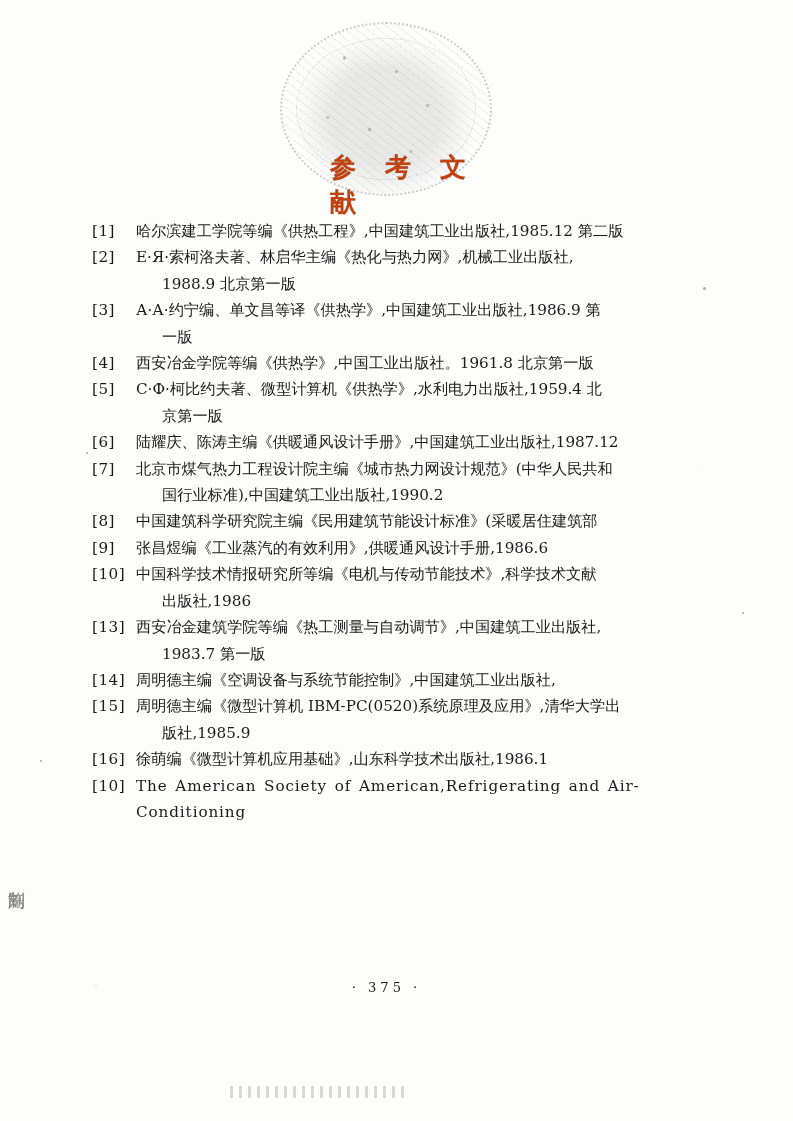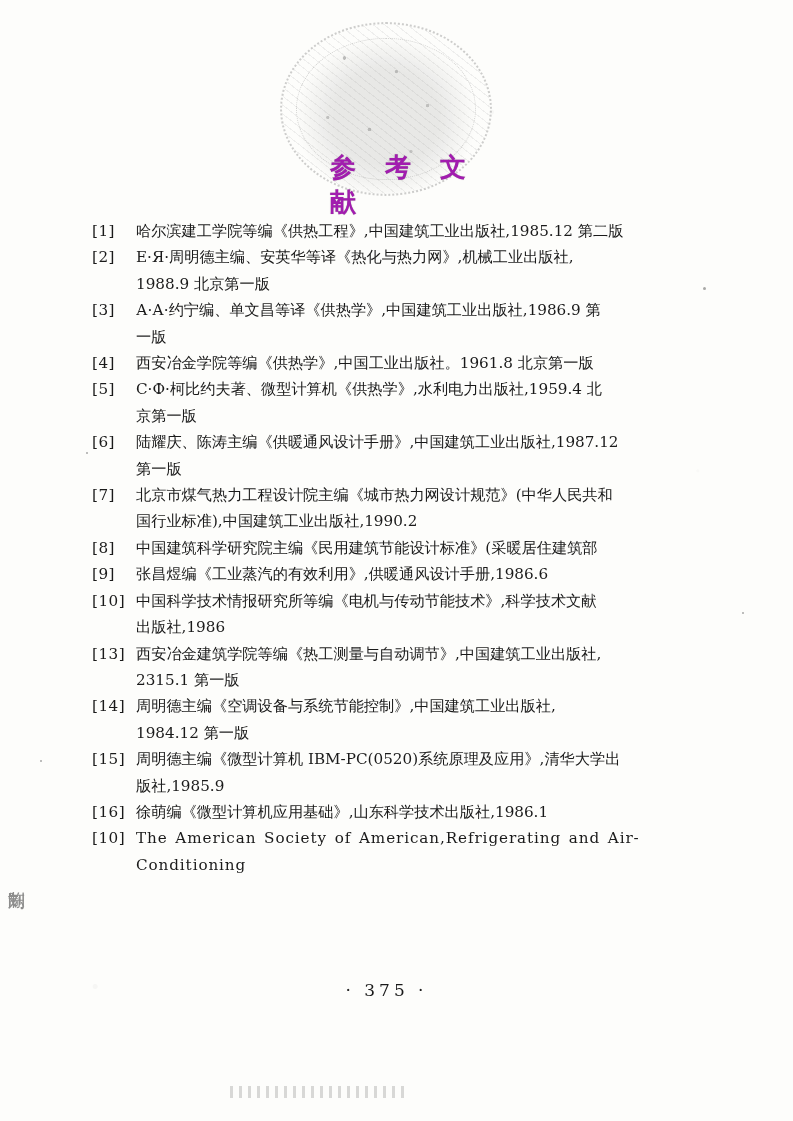--- a/index.html
+++ b/index.html
@@ -75,21 +75,21 @@
 
   
   .title {
     position: absolute;
     left: 330px;
     top: 150px;
     width: 200px;
     font-size: 26px;
     letter-spacing: 10px;
     font-weight: 700;
-    color: #a21caf;
+    color: #c2410c;
     font-family: "DejaVu Serif", "Liberation Serif", serif;
     text-shadow: 0 0 1px rgba(0,0,0,.35);
   }
 
   
   .ref-list {
     position: absolute;
     left: 92px;
     top: 218px;
     width: 625px;
@@ -109,35 +109,36 @@
     letter-spacing: .5px;
   }
   .ref-text {
     flex: 1 1 auto;
     text-indent: 0;
     padding-left: 2px;
   }
   .ref-text.hang {
     
     padding-left: 2px;
+    margin-left: 26px;
   }
   .latin {
     font-family: "DejaVu Serif", "Liberation Serif", serif;
     letter-spacing: .9px;
     word-spacing: 2px;
   }
 
   
   .folio {
     position: absolute;
     left: 0;
     right: 0;
     top: 980px;
     text-align: center;
-    font-size: 17px;
+    font-size: 13px;
     letter-spacing: 4px;
     padding-right: 20px;
   }
 
   
   .edge-marks {
     position: absolute;
     left: 0;
     top: 878px;
     width: 26px;
@@ -180,21 +181,21 @@
 
   <div class="title">参 考 文 献</div>
 
   <div class="ref-list" id="ref-list">
       <div class="ref-item">
         <span class="ref-num">[1]</span>
         <span class="ref-text">哈尔滨建工学院等编《供热工程》,中国建筑工业出版社,1985.12 第二版</span>
       </div>
       <div class="ref-item">
         <span class="ref-num">[2]</span>
-        <span class="ref-text">Е·Я·周明德主编、安英华等译《热化与热力网》,机械工业出版社,</span>
+        <span class="ref-text">Е·Я·索柯洛夫著、林启华主编《热化与热力网》,机械工业出版社,</span>
       </div>
       <div class="ref-item">
         <span class="ref-num"></span>
         <span class="ref-text hang">1988.9 北京第一版</span>
       </div>
       <div class="ref-item">
         <span class="ref-num">[3]</span>
         <span class="ref-text">А·А·约宁编、单文昌等译《供热学》,中国建筑工业出版社,1986.9 第</span>
       </div>
       <div class="ref-item">
@@ -211,24 +212,20 @@
       </div>
       <div class="ref-item">
         <span class="ref-num"></span>
         <span class="ref-text hang">京第一版</span>
       </div>
       <div class="ref-item">
         <span class="ref-num">[6]</span>
         <span class="ref-text">陆耀庆、陈涛主编《供暖通风设计手册》,中国建筑工业出版社,1987.12</span>
       </div>
       <div class="ref-item">
-        <span class="ref-num"></span>
-        <span class="ref-text hang">第一版</span>
-      </div>
-      <div class="ref-item">
         <span class="ref-num">[7]</span>
         <span class="ref-text">北京市煤气热力工程设计院主编《城市热力网设计规范》(中华人民共和</span>
       </div>
       <div class="ref-item">
         <span class="ref-num"></span>
         <span class="ref-text hang">国行业标准),中国建筑工业出版社,1990.2</span>
       </div>
       <div class="ref-item">
         <span class="ref-num">[8]</span>
         <span class="ref-text">中国建筑科学研究院主编《民用建筑节能设计标准》(采暖居住建筑部</span>
@@ -244,29 +241,25 @@
       <div class="ref-item">
         <span class="ref-num"></span>
         <span class="ref-text hang">出版社,1986</span>
       </div>
       <div class="ref-item">
         <span class="ref-num">[13]</span>
         <span class="ref-text">西安冶金建筑学院等编《热工测量与自动调节》,中国建筑工业出版社,</span>
       </div>
       <div class="ref-item">
         <span class="ref-num"></span>
-        <span class="ref-text hang">2315.1 第一版</span>
+        <span class="ref-text hang">1983.7 第一版</span>
       </div>
       <div class="ref-item">
         <span class="ref-num">[14]</span>
         <span class="ref-text">周明德主编《空调设备与系统节能控制》,中国建筑工业出版社,</span>
-      </div>
-      <div class="ref-item">
-        <span class="ref-num"></span>
-        <span class="ref-text hang">1984.12 第一版</span>
       </div>
       <div class="ref-item">
         <span class="ref-num">[15]</span>
         <span class="ref-text">周明德主编《微型计算机 IBM-PC(0520)系统原理及应用》,清华大学出</span>
       </div>
       <div class="ref-item">
         <span class="ref-num"></span>
         <span class="ref-text hang">版社,1985.9</span>
       </div>
       <div class="ref-item">

